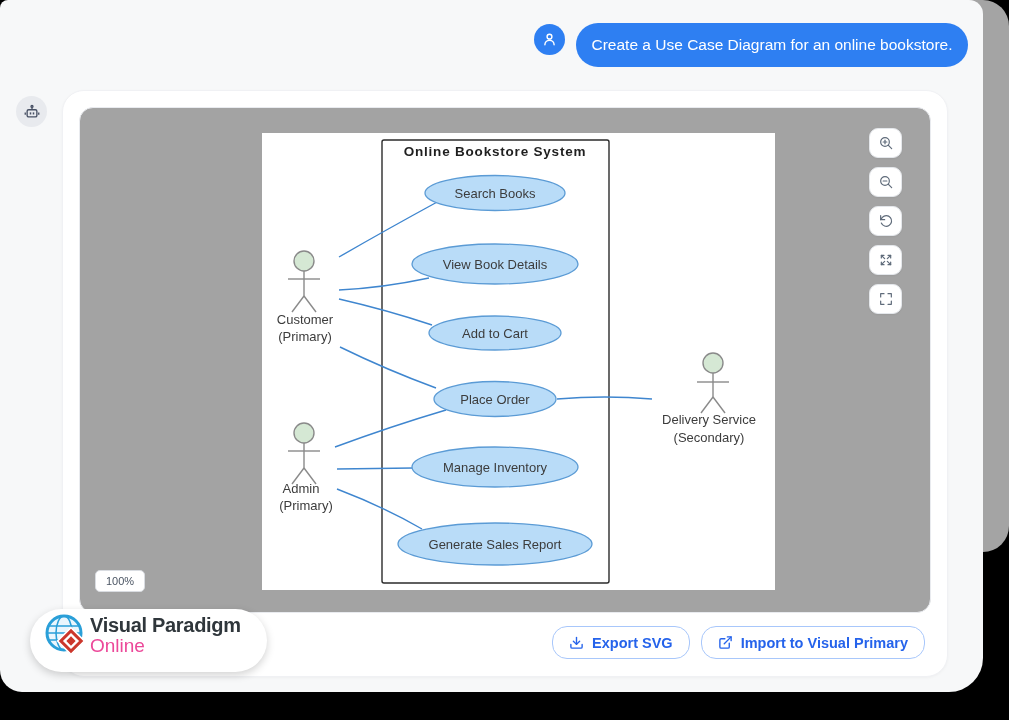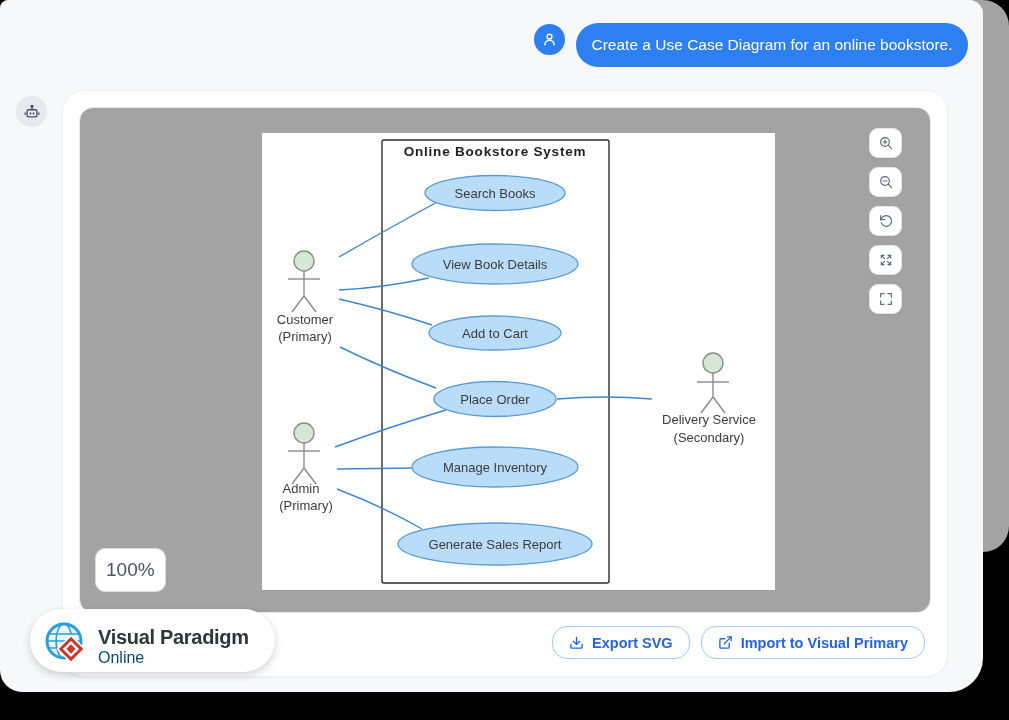--- a/index.html
+++ b/index.html
@@ -23,31 +23,31 @@
             border:1px solid #e9ebef; border-radius:14px; overflow:hidden; }
   .diagram { position:absolute; left:182px; top:25px; width:513px; height:457px; background:#fff; }
 
   .zoom-col { position:absolute; right:28px; top:20px; display:flex; flex-direction:column; gap:9px; }
   .zbtn { width:33px; height:30px; background:#fff; border:1px solid #e4e7eb; border-radius:9px;
           display:flex; align-items:center; justify-content:center; color:#5f6b7a; cursor:pointer;
           box-shadow:0 1px 2px rgba(0,0,0,.05); }
   .zbtn svg { stroke:#5f6b7a; }
 
   .zoom-badge { position:absolute; left:15px; bottom:20px; background:#fff; border:1px solid #d9dce1;
-                border-radius:10px; padding:10px 10px; font-size:19px; color:#4b5563; }
+                border-radius:5px; padding:4px 10px; font-size:11px; color:#4b5563; }
 
   .footer { position:absolute; right:22px; bottom:17px; display:flex; gap:11px; }
   .fbtn { height:33px; display:flex; align-items:center; gap:8px; padding:0 16px; background:#fff;
           border:1px solid #a8c7fb; border-radius:15px; color:#2563eb; font-size:14.5px; font-weight:bold; cursor:pointer; }
   .fbtn svg { stroke:#2563eb; }
 
-  .logo-pill { position:absolute; left:30px; top:609px; height:63px; padding:0 26px 5px 12px; background:#fff;
-               border-radius:32px; box-shadow:0 3px 9px rgba(0,0,0,.18); display:flex; align-items:flex-end; gap:8px; }
+  .logo-pill { position:absolute; left:30px; top:609px; height:63px; padding:0 26px 11px 12px; background:#fff;
+               border-radius:32px; box-shadow:0 3px 9px rgba(0,0,0,.18); display:flex; align-items:center; }
   .logo-text1 { font-size:20px; font-weight:bold; color:#2f363b; line-height:21px; letter-spacing:-0.3px; }
-  .logo-text2 { font-size:16px; color:#0c4a6e; line-height:19px; }
+  .logo-text2 { font-size:19px; color:#ec4899; line-height:19px; }
 
   
   .sys-title { font:bold 13.5px "Liberation Sans", sans-serif; letter-spacing:.8px; fill:#1f1f1f; text-anchor:middle; }
   .uc-label  { font:13px "Liberation Sans", sans-serif; fill:#3c3c3c; text-anchor:middle; }
   .actor-label { font:13px "Liberation Sans", sans-serif; fill:#3c3c3c; text-anchor:middle; }
 </style>
 </head>
 <body>
 
 <div class="frame">

